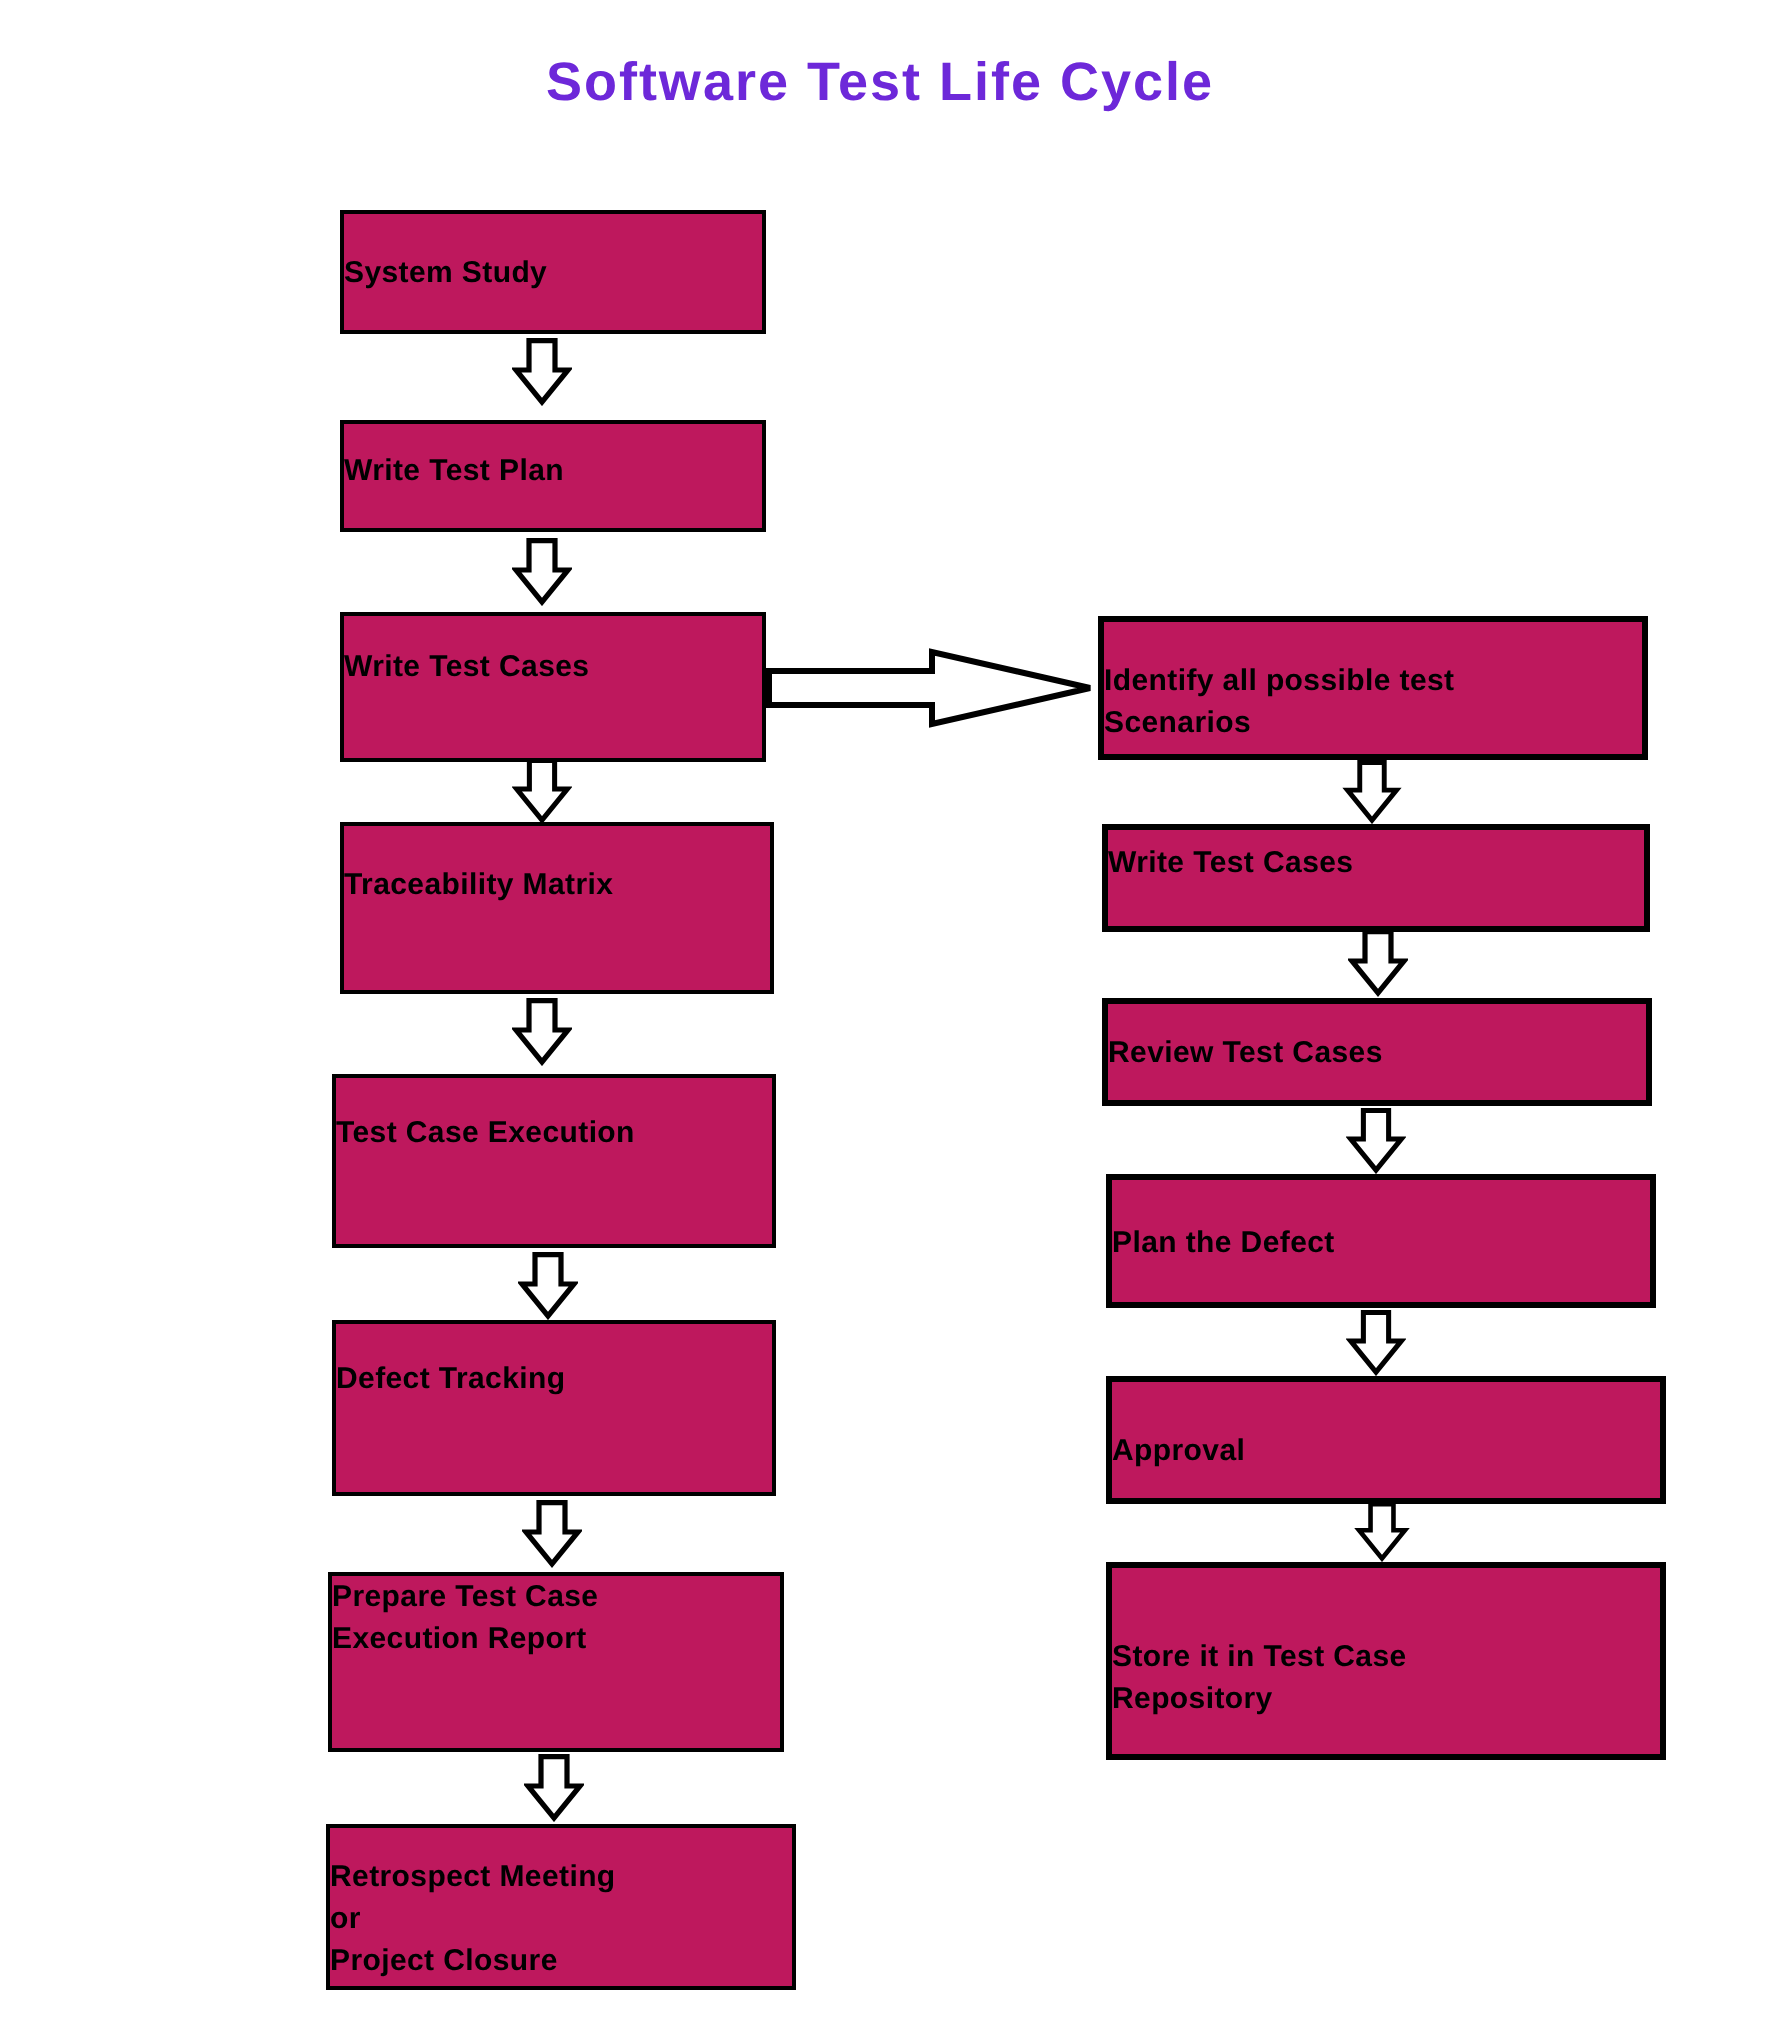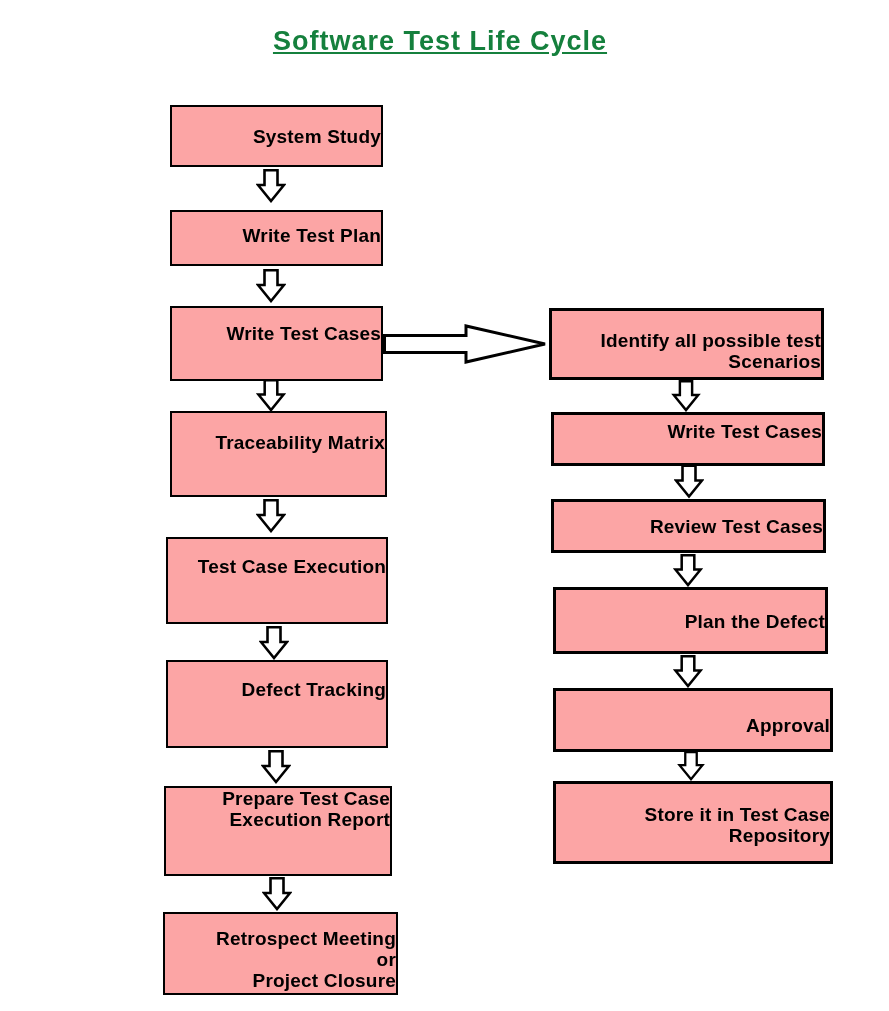--- a/index.html
+++ b/index.html
@@ -5,55 +5,55 @@
   html, body { margin:0; padding:0; background:#ffffff; }
   .canvas {
     position:relative; width:889px; height:1011px; background:#ffffff;
     font-family:"Liberation Sans", sans-serif; overflow:hidden;
   }
   .title {
     position:absolute; left:0; top:26px; width:880px; margin:0;
     text-align:center; font-size:27px; font-weight:bold; letter-spacing:1px;
   }
   .box {
-    position:absolute; box-sizing:border-box; background:#fca5a5;
+    position:absolute; box-sizing:border-box; background:#be185d;
     border:3px solid #000000; color:#000000; font-weight:bold;
-    font-size:19px; line-height:21px; text-align:right;
+    font-size:15px; line-height:21px; text-align:left;
     white-space:pre-line; letter-spacing:0.2px;
   }
   .box.thin { border-width:2.5px; }
   .arrow { position:absolute; display:block; }
   .arrow path { fill:#ffffff; stroke:#000000; }
 </style>
 </head>
 <body>
 
 <div class="canvas">
 
-  <h1 class="title" style="color: #15803d; text-decoration: underline;">Software Test Life Cycle</h1>
+  <h1 class="title" style="color: #6d28d9;">Software Test Life Cycle</h1>
 
   <div class="box thin" style="left:170px;top:105px;width:213px;height:62px;padding-top:19px">System Study</div>
   <div class="box thin" style="left:170px;top:210px;width:213px;height:56px;padding-top:13px">Write Test Plan</div>
   <div class="box thin" style="left:170px;top:306px;width:213px;height:75px;padding-top:15px">Write Test Cases</div>
   <div class="box thin" style="left:170px;top:411px;width:217px;height:86px;padding-top:19px">Traceability Matrix</div>
   <div class="box thin" style="left:166px;top:537px;width:222px;height:87px;padding-top:17px">Test Case Execution</div>
   <div class="box thin" style="left:166px;top:660px;width:222px;height:88px;padding-top:17px">Defect Tracking</div>
   <div class="box thin" style="left:164px;top:786px;width:228px;height:90px;">Prepare Test Case
 Execution Report</div>
   <div class="box thin" style="left:163px;top:912px;width:235px;height:83px;padding-top:14px">Retrospect Meeting
 or
 Project Closure</div>
 
   <div class="box" style="left:549px;top:308px;width:275px;height:72px;padding-top:19px">Identify all possible test
 Scenarios</div>
   <div class="box" style="left:551px;top:412px;width:274px;height:54px;padding-top:6px">Write Test Cases</div>
   <div class="box" style="left:551px;top:499px;width:275px;height:54px;padding-top:14px">Review Test Cases</div>
   <div class="box" style="left:553px;top:587px;width:275px;height:67px;padding-top:21px">Plan the Defect</div>
   <div class="box" style="left:553px;top:688px;width:280px;height:64px;padding-top:24px">Approval</div>
-  <div class="box" style="left:553px;top:781px;width:280px;height:83px;padding-top:20px">Store it in Test Case
+  <div class="box" style="left:553px;top:781px;width:280px;height:99px;padding-top:34px">Store it in Test Case
 Repository</div>
 
   <svg class="arrow" viewBox="0 0 30 34" style="left:256px;top:169px;width:30px;height:34px">
     <path d="M8.5 1.3 H21.5 V16 H28 L15 32 L2 16 H8.5 Z" stroke-width="2.6"></path>
     </svg>
   <svg class="arrow" viewBox="0 0 30 34" style="left:256px;top:269px;width:30px;height:34px">
     <path d="M8.5 1.3 H21.5 V16 H28 L15 32 L2 16 H8.5 Z" stroke-width="2.6"></path>
     </svg>
   <svg class="arrow" viewBox="0 0 30 34" style="left:256px;top:379px;width:30px;height:33px">
     <path d="M8.5 1.3 H21.5 V16 H28 L15 32 L2 16 H8.5 Z" stroke-width="2.6"></path>

